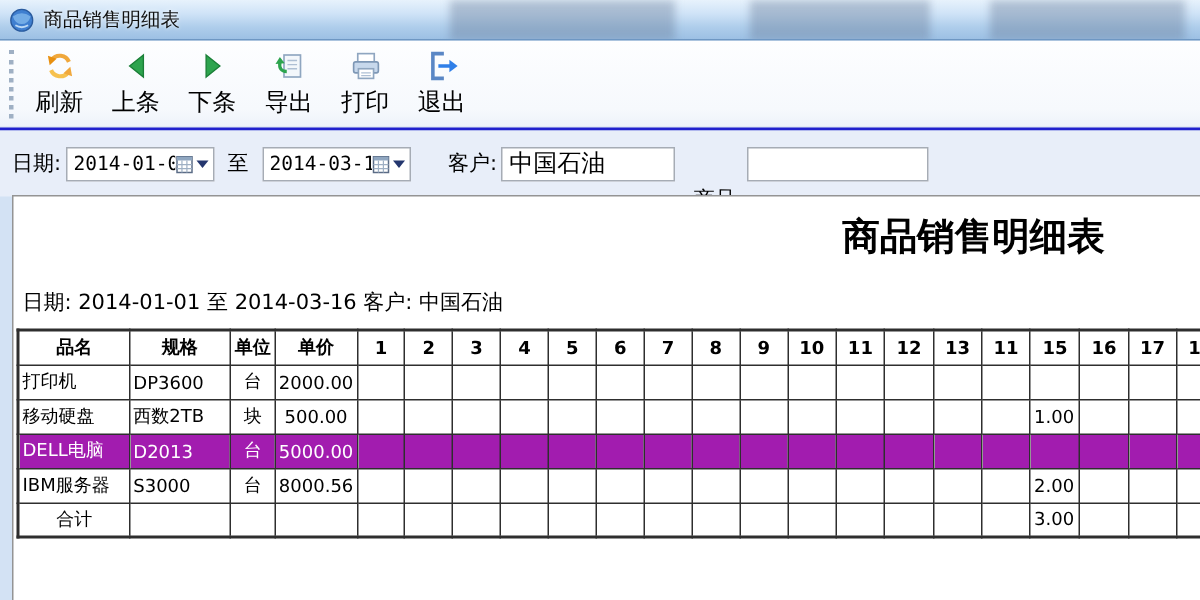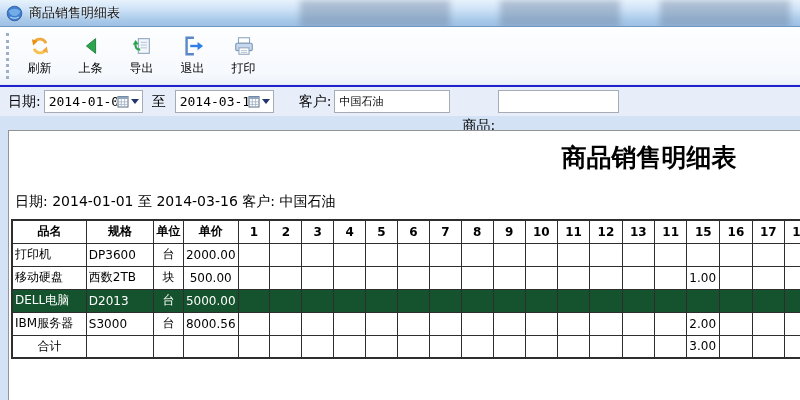--- a/index.html
+++ b/index.html
@@ -21,61 +21,61 @@
   .app-icon { width:17px; height:17px; margin-right:6px; flex:0 0 auto; }
   .title-text { font-size:13px; color:#111; text-shadow:0 0 3px #fff; }
 
   
   .toolbar { height:58px; background:linear-gradient(180deg,#fdfeff 0%,#f6f9fd 80%,#eef3fa 100%);
     display:flex; align-items:center; padding-left:4px; border-bottom:1px solid #e2eaf4; }
   .grip { width:4px; height:46px; border-left:3px dotted #9fb0c4; margin:0 4px 0 2px; }
   .tb-btn { width:51px; height:52px; display:flex; flex-direction:column; align-items:center;
     justify-content:center; gap:3px; background:transparent; border:1px solid transparent; cursor:default; }
   .tb-btn svg { width:22px; height:22px; }
-  .tb-label { font-size:12px; color:#000; }
+  .tb-label { font-size:16px; color:#000; }
 
   
   .separator { height:2px; background:#2121cd; }
 
   
-  .filterbar { height:29px; background:#e8eef9; display:flex; align-items:center; padding-left:8px; }
+  .filterbar { height:44px; background:#e8eef9; display:flex; align-items:center; padding-left:8px; }
   .f-label { font-size:14px; color:#000; margin-right:3px; white-space:nowrap; }
   .input-box { height:23px; background:#fff; border:1px solid #a6acb5; display:flex;
     align-items:center; padding:0 2px 0 4px; }
   .input-box input { border:none; outline:none; font-family:"DejaVu Sans Mono","DejaVu Sans",sans-serif;
     font-size:13px; width:100%; background:transparent; }
   .date-box { width:99px; }
   .date-box input { width:68px; }
   .cal-icon { width:12px; height:13px; flex:0 0 auto; }
   .caret { width:0; height:0; border-left:4px solid transparent; border-right:4px solid transparent;
     border-top:5px solid #24366e; margin-left:2px; }
   .to-label { margin:0 9px; }
   .cust-box { width:116px; margin-left:25px; }
-  .cust-box input, .prod-box input { font-family:"DejaVu Sans",sans-serif; font-size:11px; }
+  .cust-box input, .prod-box input { font-family:"DejaVu Sans",sans-serif; font-size:16px; }
   .prod-label { margin-left:12px;margin-top:48px; }
   .prod-box { width:121px; }
 
   
   .report { position:absolute; left:8px; top:130px; width:810px; height:290px;
     background:#fff; border:1px solid #949494; border-right:none; border-bottom:none; overflow:hidden; }
   .report-title { position:absolute; left:400px; top:10px; width:480px; text-align:center;
     font-family:"DejaVu Serif","Liberation Serif",serif; font-size:25px; font-weight:bold; color:#000; }
   .report-sub { position:absolute; left:6px; top:62px; font-size:14px; color:#000; white-space:nowrap; }
 
   table.grid { position:absolute; left:2px; top:88px; border-collapse:collapse; table-layout:fixed; }
   table.grid th, table.grid td { border:1px solid #2e2e2e; height:23px; padding:0 2px;
     font-size:12px; overflow:hidden; white-space:nowrap; }
   table.grid { border:2px solid #2e2e2e; }
   table.grid th { font-weight:bold; text-align:center; background:#fff; }
   td.c-name { text-align:left; }
   td.c-spec { text-align:left; }
   td.c-unit { text-align:center; }
   td.c-price { text-align:center; }
   td.c-day { text-align:left; }
-  tr.selected td { background:#14532d; color:#fff; }
+  tr.selected td { background:#a21caf; color:#fff; }
   tr.total td.c-name { text-align:center; }
 </style>
 </head>
 <body>
 
 <div class="window">
 
   <div class="titlebar">
     <div class="blur-blob blob1"></div>
     <div class="blur-blob blob2"></div>
@@ -103,52 +103,58 @@
     </div>
 
 
     <div class="tb-btn">
       <svg viewBox="0 0 24 24">
         <polygon points="17,4 7,12 17,20" fill="#2da44e" stroke="#1a7f37" stroke-width="1"></polygon>
       </svg>
       <span class="tb-label">上条</span>
     </div>
 
+    <div class="tb-btn">
+      <svg viewBox="0 0 24 24">
+        <polygon points="7,4 17,12 7,20" fill="#2da44e" stroke="#1a7f37" stroke-width="1"></polygon>
+      </svg>
+      <span class="tb-label">下条</span>
+    </div>
 
 
     <div class="tb-btn">
       <svg viewBox="0 0 24 24">
         <rect x="8" y="4" width="12" height="16" fill="#f3f7fb" stroke="#8fa6c0" stroke-width="1.2"></rect>
         <line x1="10.5" y1="8" x2="17.5" y2="8" stroke="#aebfd4" stroke-width="1"></line>
         <line x1="10.5" y1="11" x2="17.5" y2="11" stroke="#aebfd4" stroke-width="1"></line>
         <line x1="10.5" y1="14" x2="17.5" y2="14" stroke="#aebfd4" stroke-width="1"></line>
         <path d="M10 16 q-6 0 -5 -7" fill="none" stroke="#2da44e" stroke-width="2.4"></path>
         <polygon points="5,5.5 8.5,10 1.8,10.5" fill="#2da44e"></polygon>
       </svg>
       <span class="tb-label">导出</span>
     </div>
 
     <div class="tb-btn">
       <svg viewBox="0 0 24 24">
-        <path d="M13 3 h-8 v18 h8" fill="none" stroke="#5a87c5" stroke-width="2.6"></path>
-        <line x1="9" y1="12" x2="19" y2="12" stroke="#2f7fe8" stroke-width="2.6"></line>
-        <polygon points="23,12 17,7.5 17,16.5" fill="#2f7fe8"></polygon>
-      </svg>
-      <span class="tb-label">退出</span>
-    </div>
-
-    <div class="tb-btn">
-      <svg viewBox="0 0 24 24">
         <rect x="6" y="3" width="12" height="6" fill="#fff" stroke="#8fa6c0" stroke-width="1.2"></rect>
         <rect x="3" y="9" width="18" height="8" rx="1.5" fill="#c7d8ec" stroke="#7d97b5" stroke-width="1.2"></rect>
         <rect x="6.5" y="14" width="11" height="7" fill="#fff" stroke="#8fa6c0" stroke-width="1.2"></rect>
         <line x1="8.5" y1="17" x2="15.5" y2="17" stroke="#aebfd4" stroke-width="1"></line>
         <line x1="8.5" y1="19" x2="15.5" y2="19" stroke="#aebfd4" stroke-width="1"></line>
       </svg>
       <span class="tb-label">打印</span>
+    </div>
+
+    <div class="tb-btn">
+      <svg viewBox="0 0 24 24">
+        <path d="M13 3 h-8 v18 h8" fill="none" stroke="#5a87c5" stroke-width="2.6"></path>
+        <line x1="9" y1="12" x2="19" y2="12" stroke="#2f7fe8" stroke-width="2.6"></line>
+        <polygon points="23,12 17,7.5 17,16.5" fill="#2f7fe8"></polygon>
+      </svg>
+      <span class="tb-label">退出</span>
     </div>
   </div>
 
   <div class="separator"></div>
 
   <div class="filterbar">
     <span class="f-label">日期:</span>
     <div class="input-box date-box">
       <input value="2014-01-01" style="">
       <svg class="cal-icon" viewBox="0 0 12 13">

